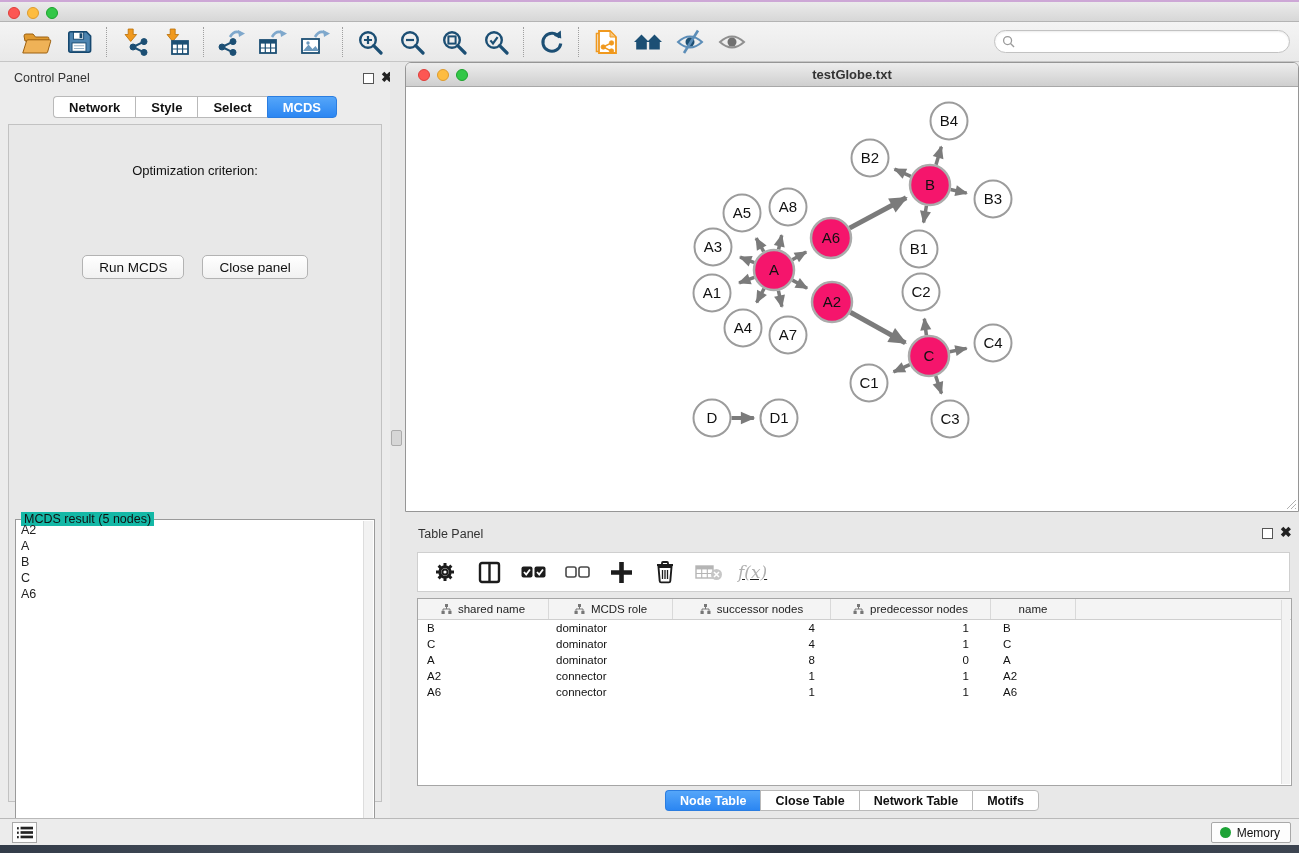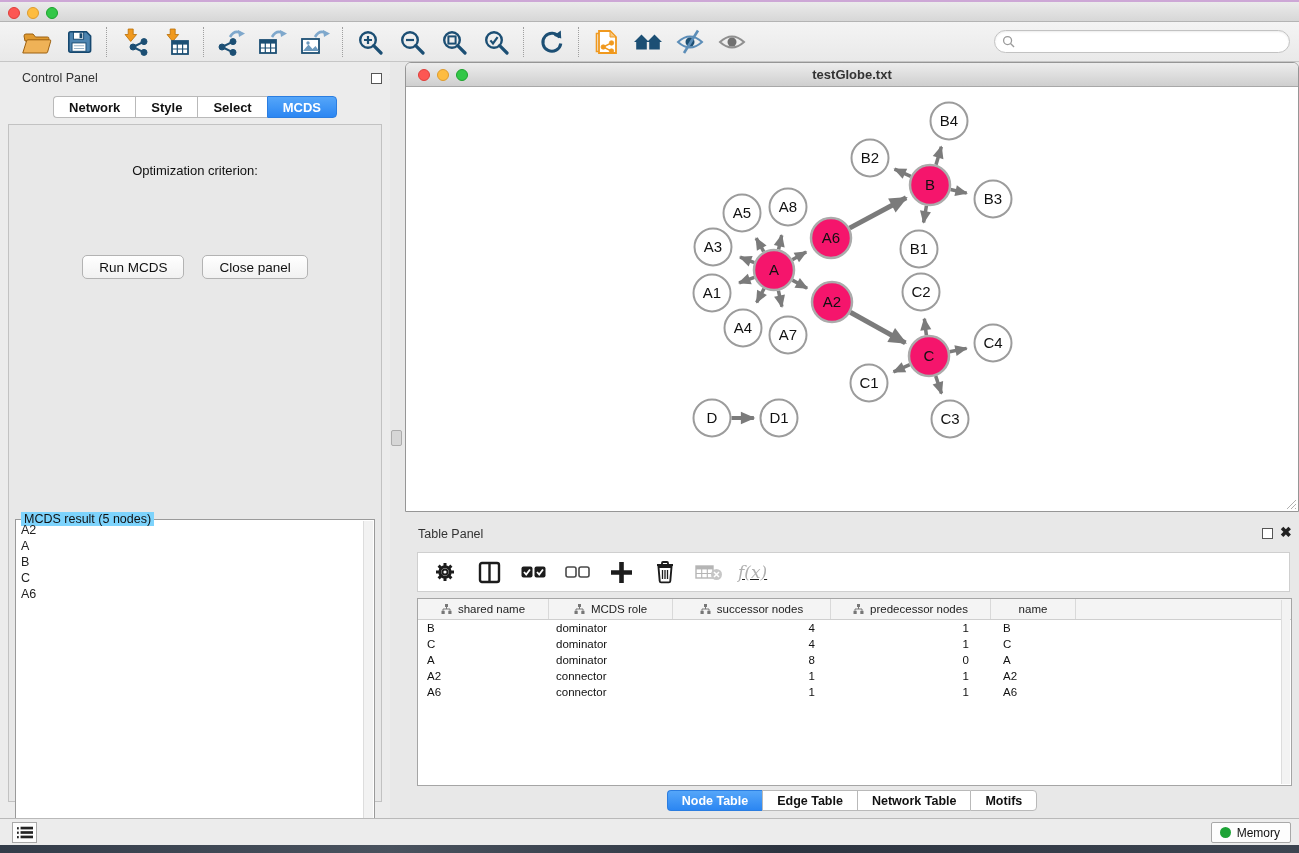--- a/index.html
+++ b/index.html
@@ -24,21 +24,21 @@
   .tb-group { display:flex; align-items:center; gap:6px; padding:0 9px; }
   .tb-sep { width:0; height:30px; border-left:1px dotted #9f9f9f; }
   .tb-btn { width:36px; height:32px; display:flex; align-items:center; justify-content:center; background:transparent; border:none; cursor:default; }
   .search-wrap { position:absolute; right:9px; top:8px; width:296px; height:23px; background:#fff;
     border:1px solid #c2c2c2; border-radius:12px; box-shadow:inset 0 1px 2px rgba(0,0,0,.08); display:flex; align-items:center; }
   .search-wrap svg { margin-left:7px; }
   .search-wrap input { border:none; outline:none; flex:1; height:19px; font-size:12px; background:transparent; padding:0 8px 0 4px; }
 
   
   .control-panel { position:absolute; left:0; top:62px; width:390px; height:756px; background:#ececec; }
-  .panel-header { position:absolute; left:12px; top:0; width:100%; height:28px; }
+  .panel-header { position:absolute; left:4px; top:0; width:100%; height:28px; }
   .panel-header .ph-title { position:absolute; left:10px; top:9px; font-size:12.5px; color:#333; }
   .ph-float { position:absolute; width:11px; height:11px; border:1.5px solid #555; top:11px; background:#fff; }
   .ph-close { position:absolute; top:8px; font-size:14px; font-weight:bold; color:#222; line-height:14px; }
   .control-panel .ph-float { left:359px; }
   .control-panel .ph-close { left:377px; }
 
   .ctl-tabs { position:absolute; left:0; top:34px; width:100%; display:flex; justify-content:center; }
   .tabset { display:flex; }
   .tab-seg { height:22px; line-height:21px; padding:0 15px; background:#fff; border:1px solid #b9b9b9;
     border-right:none; font-size:13px; color:#111; text-align:center;font-weight:bold; }
@@ -55,21 +55,21 @@
   .opt-select .stepper { width:19px; height:19px; margin-right:2px; border-radius:3px;
     background:linear-gradient(#6cb0f9,#2f87f0); position:relative; }
   .stepper:before, .stepper:after { content:""; position:absolute; left:5px; border-left:4.5px solid transparent; border-right:4.5px solid transparent; }
   .stepper:before { top:3px; border-bottom:5px solid #fff; }
   .stepper:after { bottom:3px; border-top:5px solid #fff; }
   .ctl-buttons { position:absolute; left:0; top:130px; width:100%; display:flex; justify-content:center; gap:18px; }
   .btn { height:24px; padding:0 16px; background:linear-gradient(#ffffff,#f1f1f1); border:1px solid #b3b3b3;
     border-radius:5px; font-size:13.5px; color:#111; font-family:"Liberation Sans",sans-serif; }
 
   .result-box { position:absolute; left:6px; top:394px; width:360px; height:337px; border:1px solid #9a9a9a; background:#fff; }
-  .result-legend { position:absolute; left:5px; top:-8px; background:#7dd3fc; padding:0 3px; font-size:12.5px; color:#111; }
+  .result-legend { position:absolute; left:5px; top:-8px; background:#14b8a6; padding:0 3px; font-size:12.5px; color:#111; }
   .result-list { position:absolute; inset:2px 12px 2px 2px; overflow:hidden; font-size:12.5px; }
   .result-list div { line-height:16px; padding-left:3px; }
   .result-scroll { position:absolute; top:1px; bottom:1px; right:1px; width:10px; background:#f2f2f2; border-left:1px solid #ddd; }
 
   
   .v-divider { position:absolute; left:390px; top:62px; width:15px; height:756px; background:#e8e8e8; }
   .v-grip { position:absolute; left:1px; top:368px; width:11px; height:16px; background:#d6d6d6; border:1px solid #ababab; border-radius:2px; }
 
   
   .net-window { position:absolute; left:405px; top:62px; width:894px; height:450px;
@@ -610,21 +610,21 @@
             <div class="dt-cell" style="width: 160px; text-align: right; padding-right: 22px;">1</div>
             <div class="dt-cell" style="width: 85px; text-align: left; padding-left: 12px;">A6</div>
           </div>
         </div>
       <div class="dt-scroll"></div>
     </div>
 
     <div class="bottom-tabs">
       <div class="tabset" id="bottom-tabs">
           <div class="tab-seg active">Node Table</div>
-          <div class="tab-seg">Edge Table</div>
+          <div class="tab-seg">Close Table</div>
           <div class="tab-seg">Network Table</div>
           <div class="tab-seg">Motifs</div>
         </div>
     </div>
   </div>
 
   <div class="statusbar">
     <div class="list-btn">
       <svg width="16" height="13" viewBox="0 0 18 14">
           <g fill="#222">

